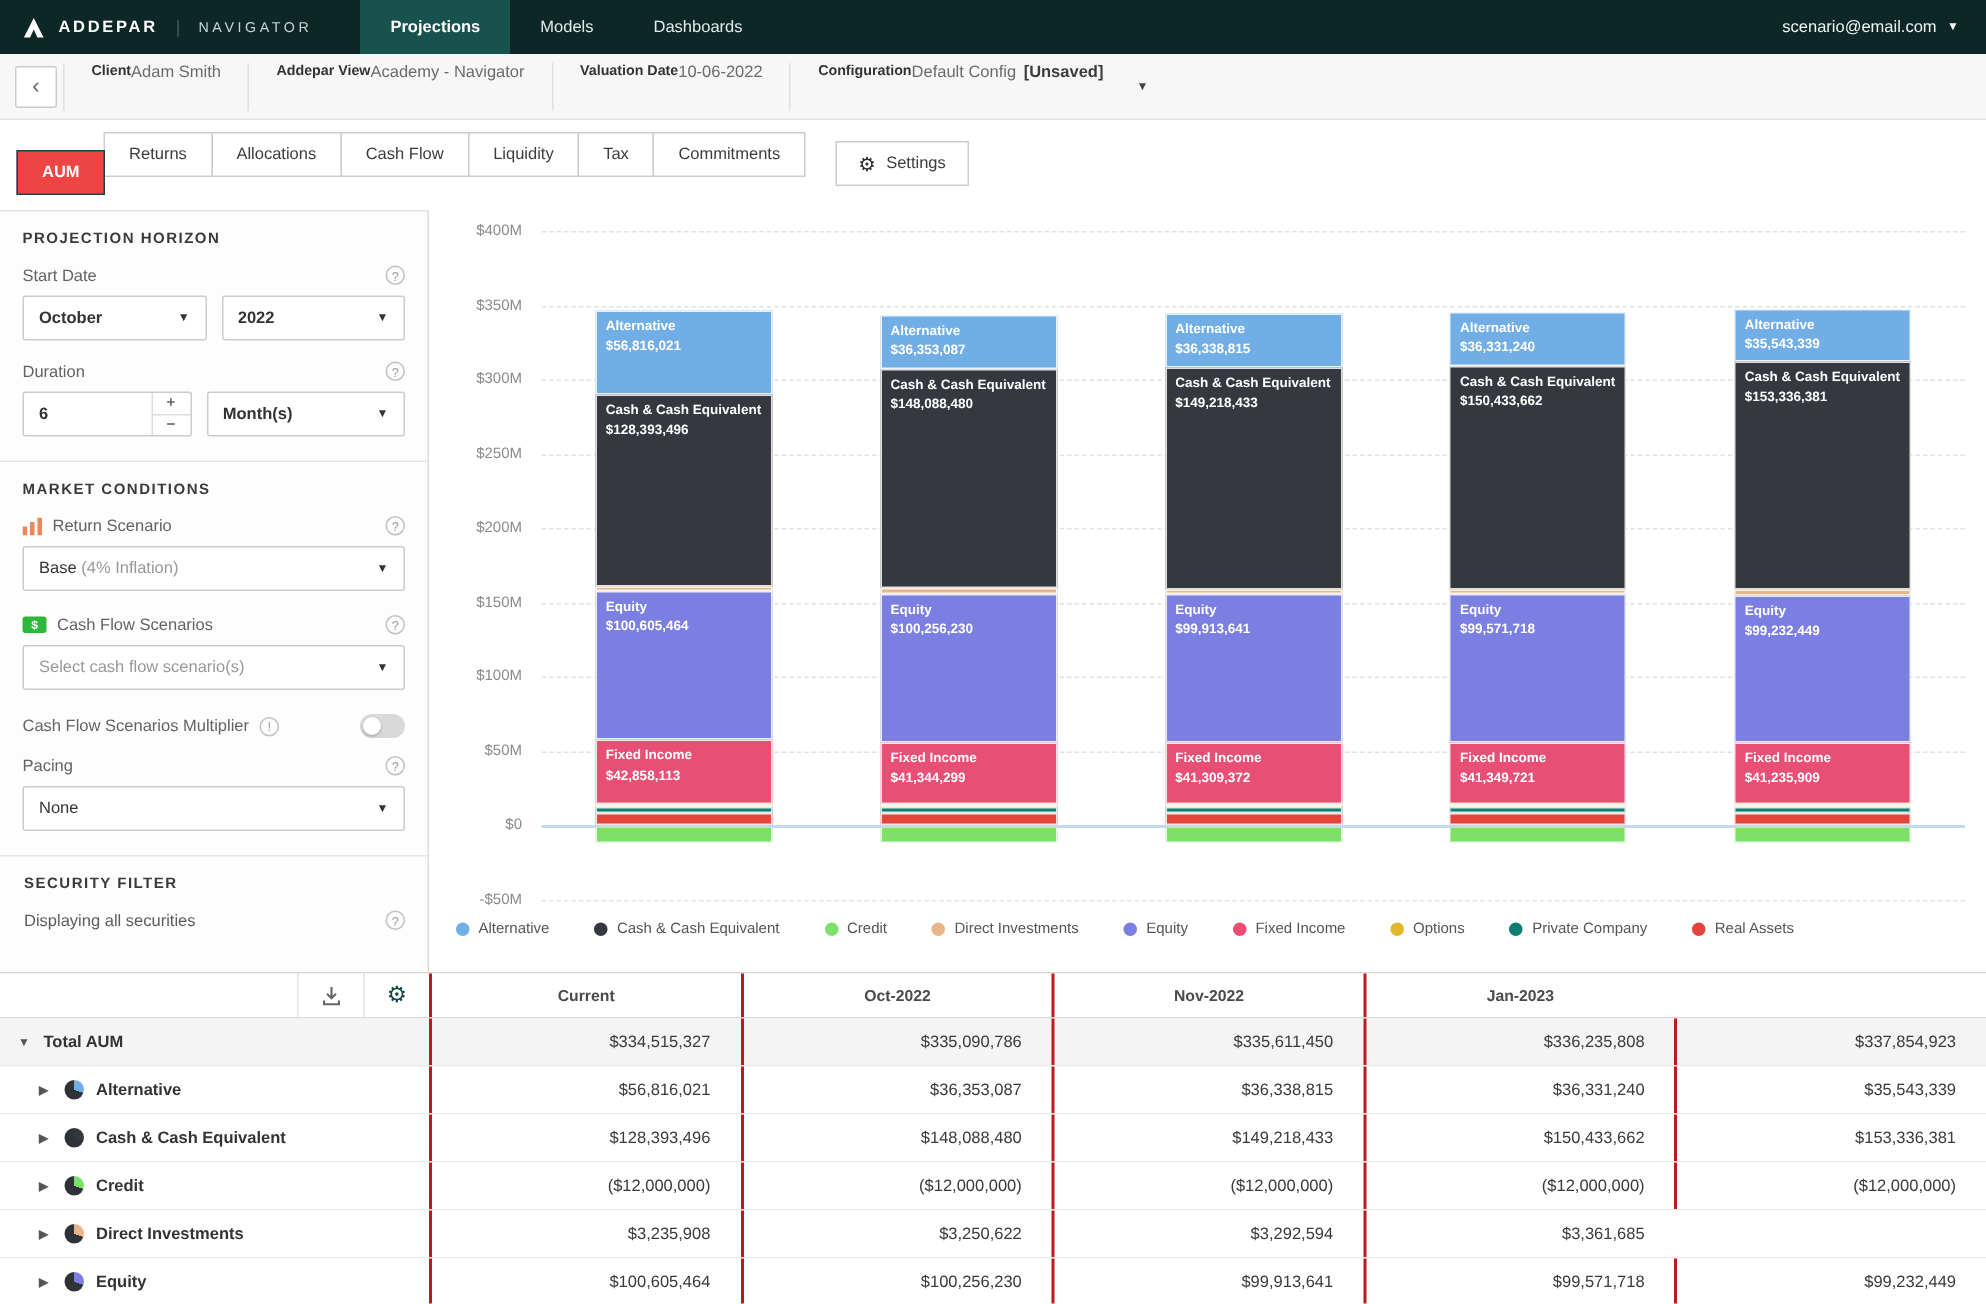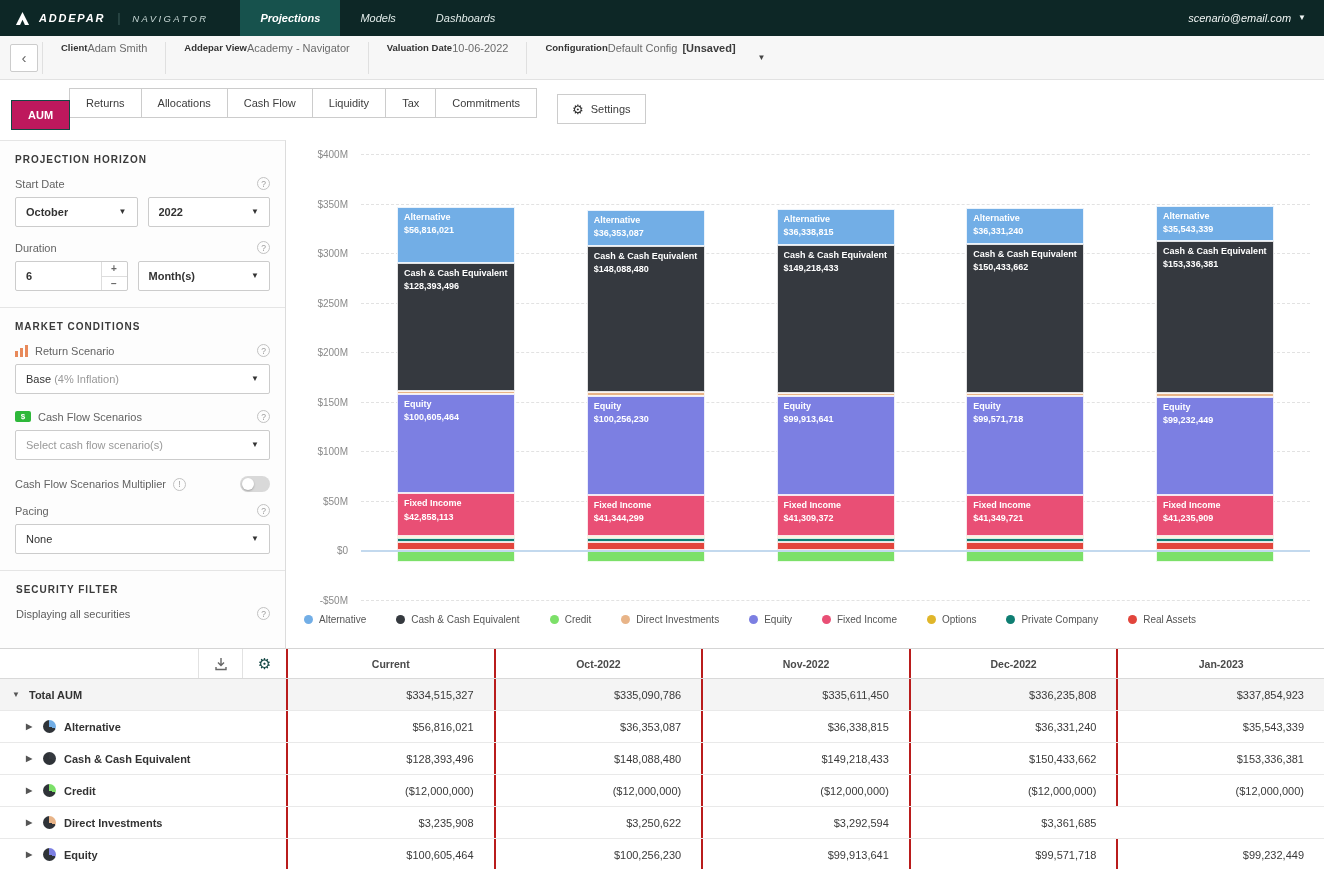--- a/index.html
+++ b/index.html
@@ -2,21 +2,21 @@
 <html><head>
 <meta charset="utf-8">
 <style>
   * { box-sizing: border-box; margin: 0; padding: 0; }
   body {
     width: 1324px; height: 869px; overflow: hidden;
     font-family: "Liberation Sans", sans-serif;
     background: #fff; color: #333; font-size: 11px;
   }
   
-  .navbar { height: 36px; background: #0d2726; display: flex; align-items: center; color: #fff; font-style: italic; }
+  .navbar { height: 36px; background: #0d2726; display: flex; align-items: center; color: #fff; }
   .brand { display: flex; align-items: center; padding: 0 10px 0 14px; }
   .logo { display: flex; align-items: center; margin-right: 8px; }
   .brand-name { font-size: 11px; font-weight: bold; letter-spacing: 1.8px; }
   .brand-sep { color: #3f5e5c; margin: 0 12px; font-size: 12px; }
   .brand-sub { font-size: 9.5px; letter-spacing: 2.4px; color: #c7d7d5; }
   .nav-menu { display: flex; height: 100%; margin-left: 22px; }
   .nav-item { padding: 0 20px; display: flex; align-items: center; font-size: 11px; color: #e2ecea; cursor: pointer; }
   .nav-item.active { background: #17524d; font-weight: bold; color: #fff; }
   .nav-user { margin-left: auto; padding-right: 18px; font-size: 11px; display: flex; align-items: center; gap: 7px; color: #f0f5f4; }
   .caret { font-size: 8px; line-height: 1; }
@@ -24,21 +24,21 @@
   .context-bar { height: 44px; background: #f7f7f7; border-bottom: 1px solid #e2e2e2; display: flex; align-items: center; padding: 0 10px; }
   .back-btn { width: 28px; height: 28px; background: #fff; border: 1px solid #ccc; border-radius: 2px; display: flex; align-items: center; justify-content: center; font-size: 15px; color: #666; cursor: pointer; margin-right: 4px; }
   .ctx-group { padding: 0 18px; border-left: 1px solid #e0e0e0; height: 32px; display: flex; flex-direction: row; justify-content: center; }
   .ctx-label { font-size: 9.5px; font-weight: bold; color: #333; margin-bottom: 3px; white-space: nowrap; }
   .ctx-value { font-size: 11px; color: #6b6b6b; white-space: nowrap; }
   .ctx-badge { font-weight: bold; color: #3c3c3c; margin-left: 5px; }
   .ctx-caret { color: #444; cursor: pointer; padding: 4px; }
   
   .tabs-row { display: flex; align-items: center; margin: 14px 0 0 12px; height: 30px; }
   .tab { border: 1px solid #ccc; background: #fff; padding: 0 16px; height: 30px; display: flex; align-items: center; font-size: 11px; color: #3c3c3c; margin-left: -1px; cursor: pointer; }
-  .tab.active { background: #be185d; color: #fff; border-color: #134744; font-weight: bold; z-index: 1; margin-top: 12px; }
+  .tab.active { background: #ef4444; color: #fff; border-color: #134744; font-weight: bold; z-index: 1; margin-top: 12px; }
   .settings-btn { margin-left: 20px; border: 1px solid #ccc; background: #fff; height: 30px; padding: 0 14px; font-size: 11px; display: flex; align-items: center; gap: 7px; color: #3c3c3c; cursor: pointer; }
   .gear-glyph { font-size: 13px; color: #2d2d2d; line-height: 1; }
   
   .main { display: flex; margin-top: 16px; height: 508px; }
   .sidebar { width: 286px; border-right: 1px solid #dcdcdc; border-top: 1px solid #e5e5e5; background: #fdfdfd; flex: none; }
   .sb-section { padding: 13px 15px 16px; border-bottom: 1px solid #e5e5e5; }
   .sb-title { font-size: 10px; font-weight: bold; letter-spacing: 1px; color: #3a3a3a; margin-bottom: 12px; }
   .sb-label-row { display: flex; align-items: center; justify-content: space-between; margin: 10px 0 7px; }
   .sb-label { font-size: 11px; color: #636363; display: flex; align-items: center; gap: 7px; }
   .help-circle { width: 13px; height: 13px; border: 1px solid #c2c2c2; border-radius: 50%; color: #9a9a9a; font-size: 8.5px; display: inline-flex; align-items: center; justify-content: center; flex: none; }
@@ -467,21 +467,20 @@
             <path d="M2 10 v2.5 h10 V10" stroke="#666" stroke-width="1.4" fill="none"></path>
           </svg>
       </span>
       <span class="tb-btn">
         <span class="gear-teal">⚙</span>
       </span>
     </div>
   <div class="t-cell th-cell">Current</div>
       <div class="t-cell th-cell">Oct-2022</div>
       <div class="t-cell th-cell">Nov-2022</div>
-      <div class="t-cell th-cell">Dec-2022</div>
       <div class="t-cell th-cell">Jan-2023</div>
     </div>
   <div class="t-body" id="table-body">
       <div class="t-row total">
         <div class="t-cell row-label-cell">
           <span class="tree-caret">▼</span>
           <span>Total AUM</span>
         </div>
         <div class="t-cell">$334,515,327</div>
         <div class="t-cell">$335,090,786</div>

